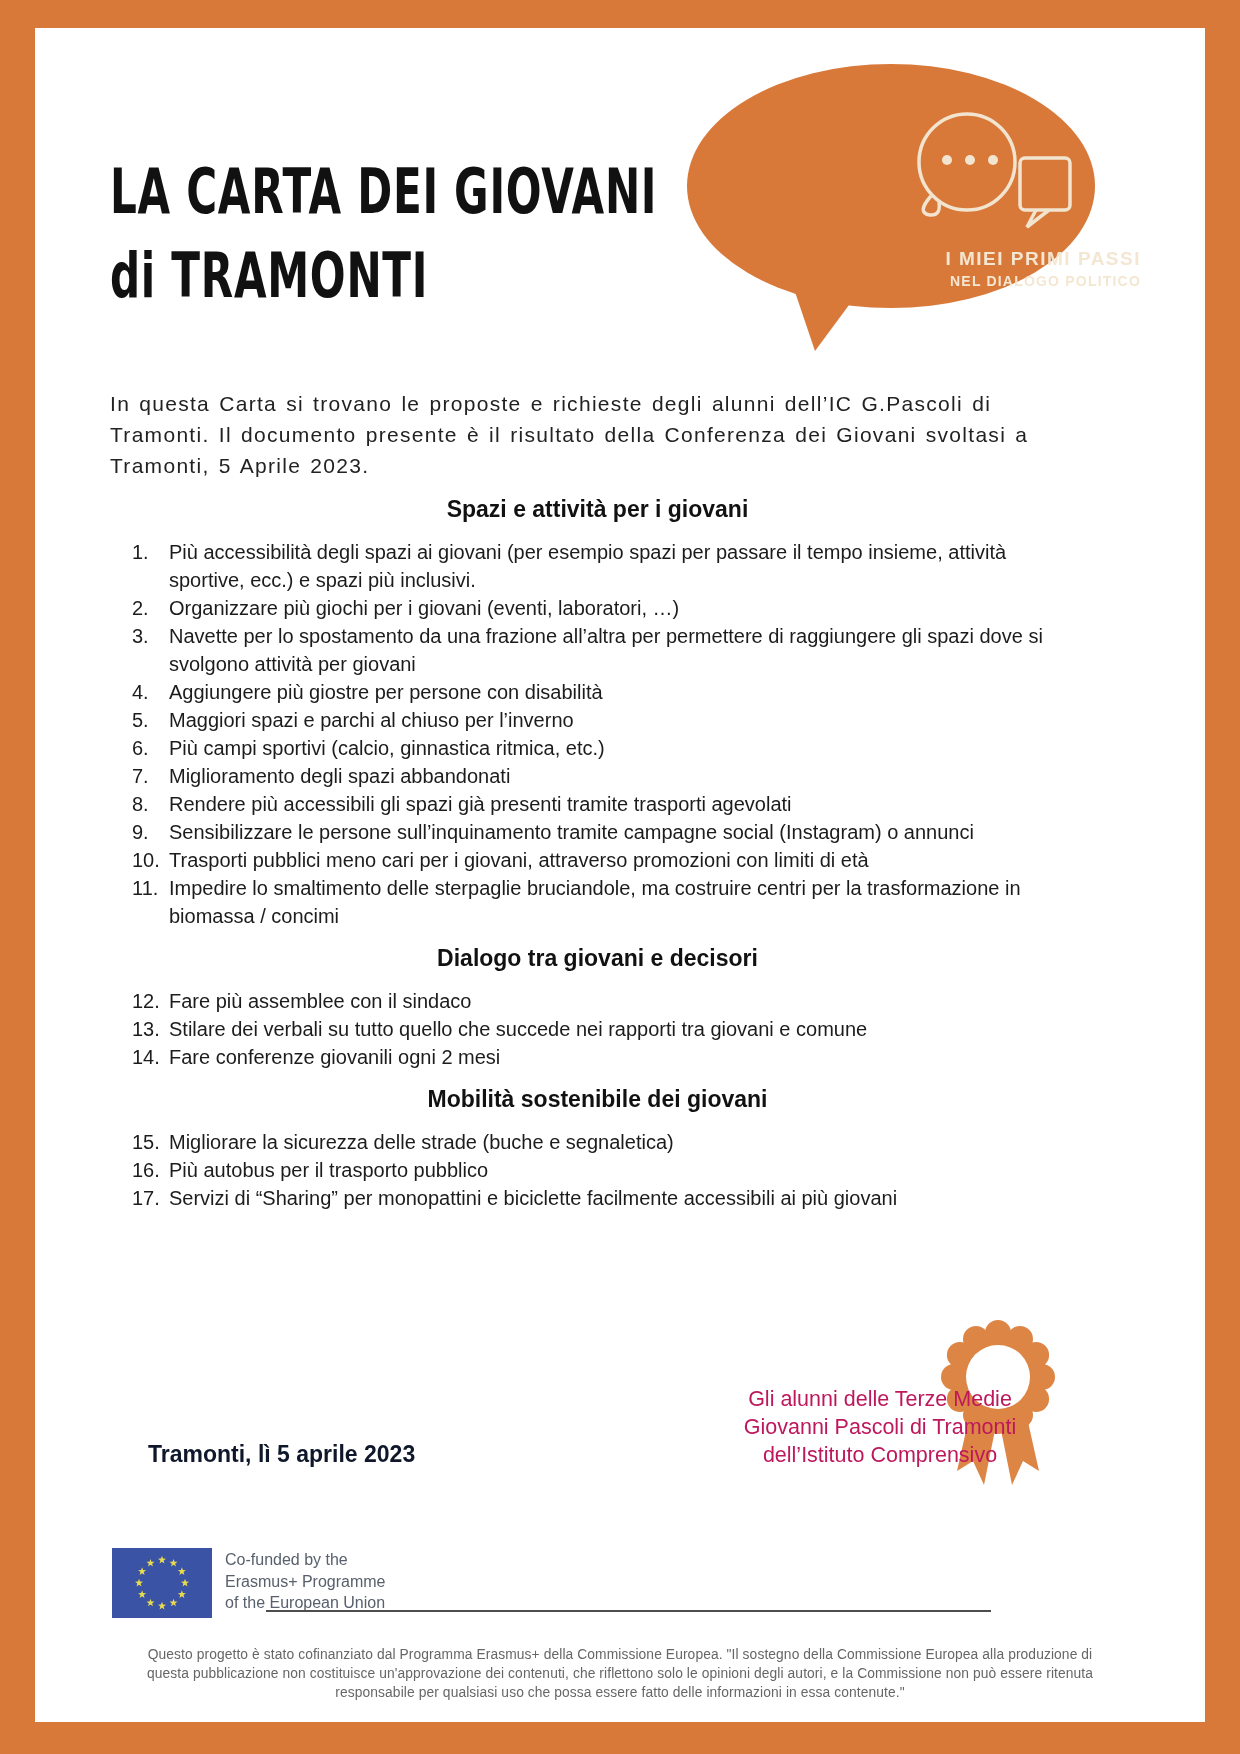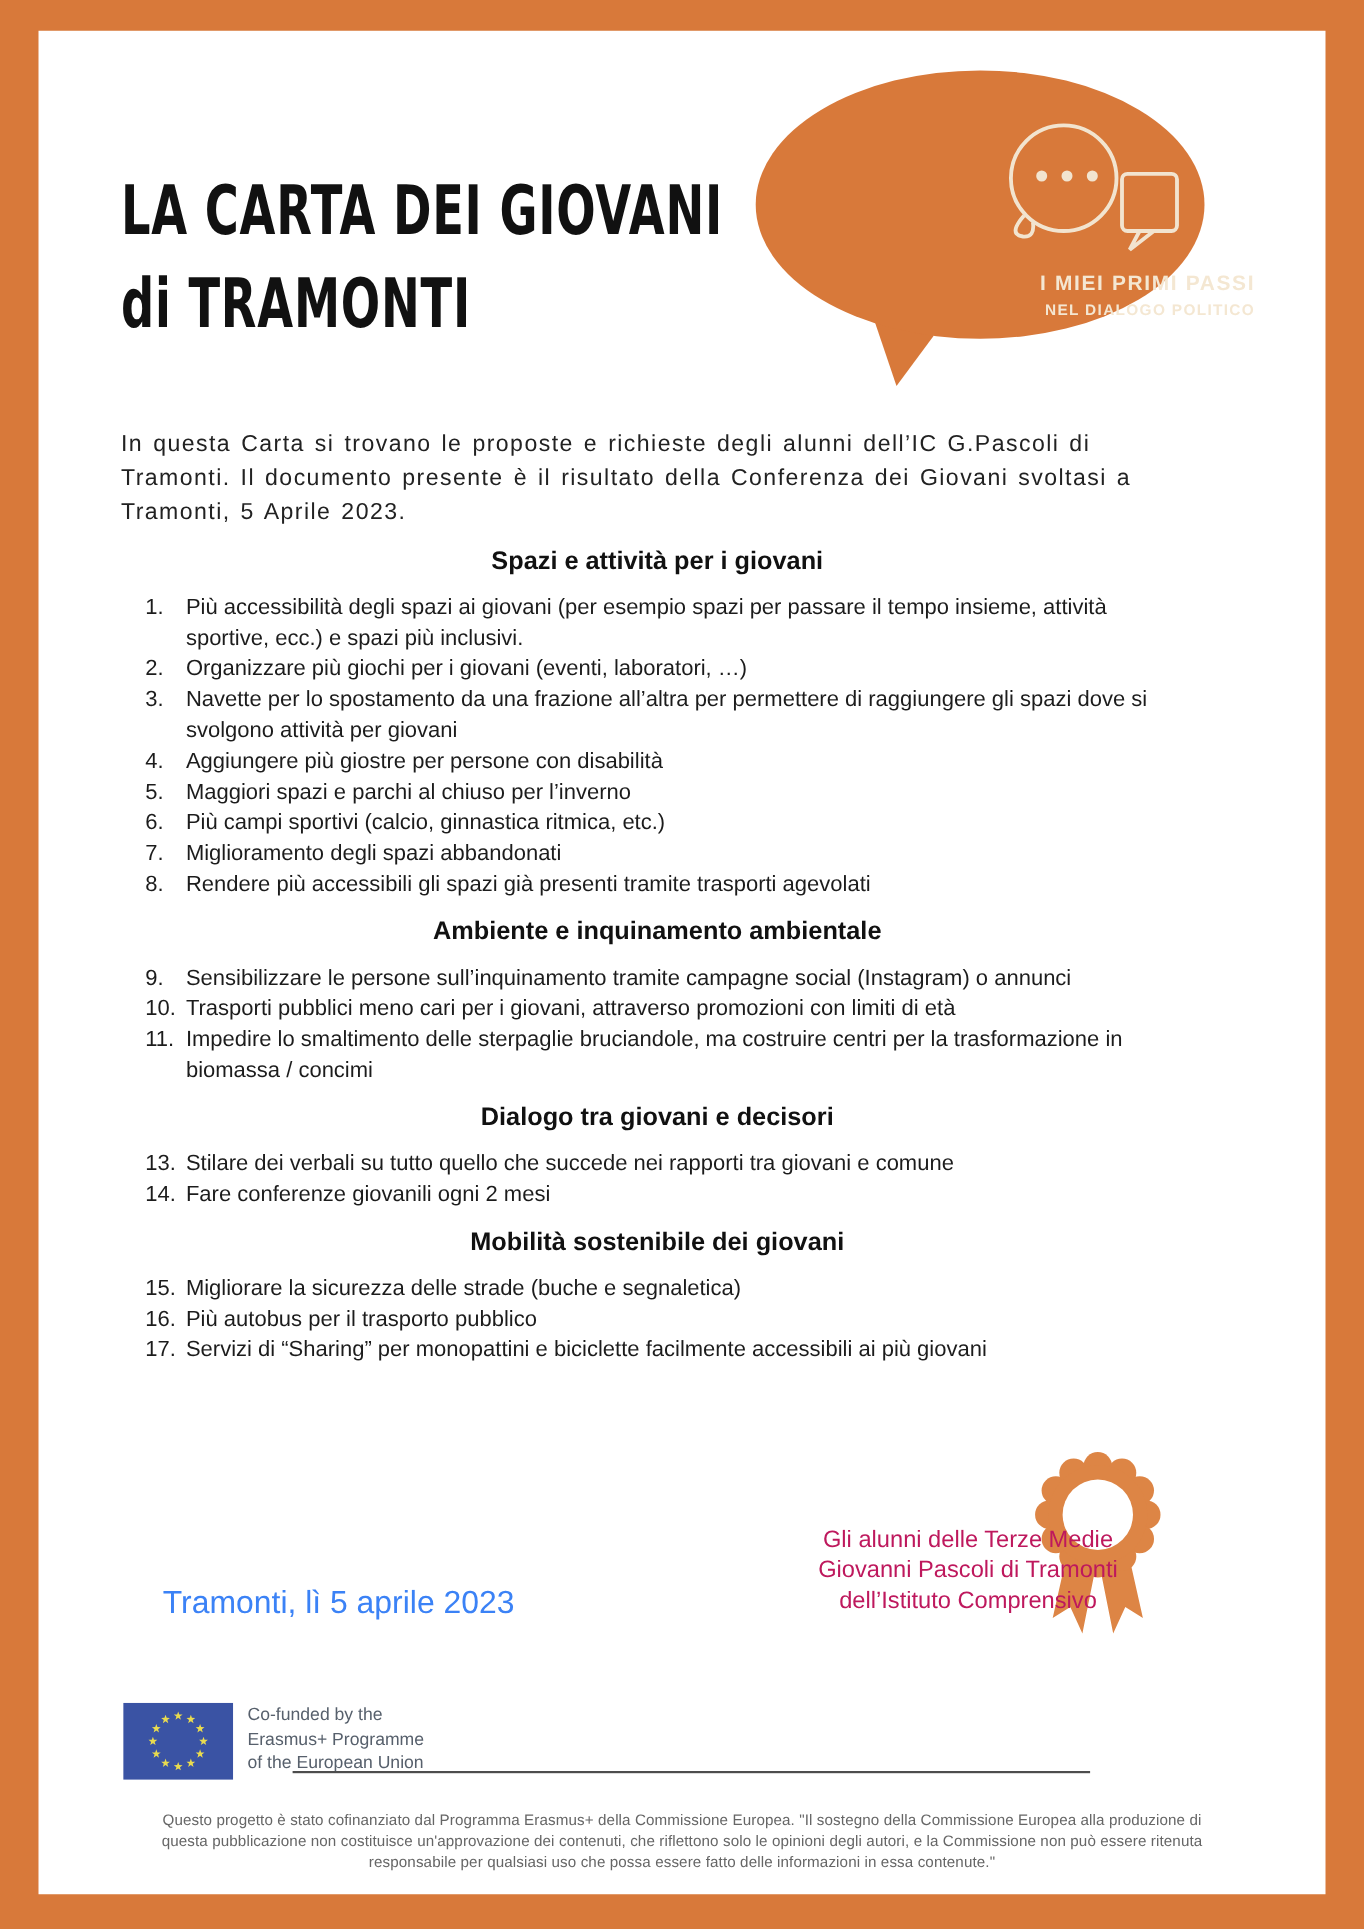--- a/index.html
+++ b/index.html
@@ -56,21 +56,21 @@
   .num{flex:0 0 37px;margin-left:22px;}
   .txt{flex:1;}
   
   .rosette{position:absolute;left:905px;top:1287px;z-index:1;}
   .signature{
     position:absolute;left:685px;top:1357px;width:320px;z-index:2;
     text-align:center;font-size:21.5px;line-height:28px;color:#be185d;
   }
   .date-line{
     position:absolute;left:113px;top:1413px;z-index:2;
-    font-size:29px;color:#3b82f6;
+    font-size:23px;color:#0f172a;font-weight:bold;
   }
   .eu-block{position:absolute;left:77px;top:1520px;display:flex;}
   .eu-flag{width:100px;height:70px;}
   .eu-text{
     margin-left:13px;padding-top:1px;
     font-size:16px;line-height:21.5px;color:#57606c;
   }
   .divider{
     position:absolute;left:231px;top:1582px;width:725px;height:0;
     border-top:2px solid #4d4d4d;
@@ -127,40 +127,43 @@
               <span class="txt">Miglioramento degli spazi abbandonati</span>
             </div>
             <div class="item">
               <span class="num">8.</span>
               <span class="txt">Rendere più accessibili gli spazi già presenti tramite trasporti agevolati</span>
             </div>
           </div>
   </div>
 
   <div class="section">
-    <div class="sec-heading">Ambiente e inquinamento ambientale</div>
     <div class="item-list">
             <div class="item">
               <span class="num">9.</span>
               <span class="txt">Sensibilizzare le persone sull’inquinamento tramite campagne social (Instagram) o annunci</span>
             </div>
             <div class="item">
               <span class="num">10.</span>
               <span class="txt">Trasporti pubblici meno cari per i giovani, attraverso promozioni con limiti di età</span>
             </div>
             <div class="item">
               <span class="num">11.</span>
               <span class="txt">Impedire lo smaltimento delle sterpaglie bruciandole, ma costruire centri per la trasformazione in biomassa / concimi</span>
             </div>
           </div>
   </div>
 
   <div class="section">
     <div class="sec-heading">Dialogo tra giovani e decisori</div>
     <div class="item-list">
+            <div class="item">
+              <span class="num">12.</span>
+              <span class="txt">Fare più assemblee con il sindaco</span>
+            </div>
             <div class="item">
               <span class="num">13.</span>
               <span class="txt">Stilare dei verbali su tutto quello che succede nei rapporti tra giovani e comune</span>
             </div>
             <div class="item">
               <span class="num">14.</span>
               <span class="txt">Fare conferenze giovanili ogni 2 mesi</span>
             </div>
           </div>
   </div>

